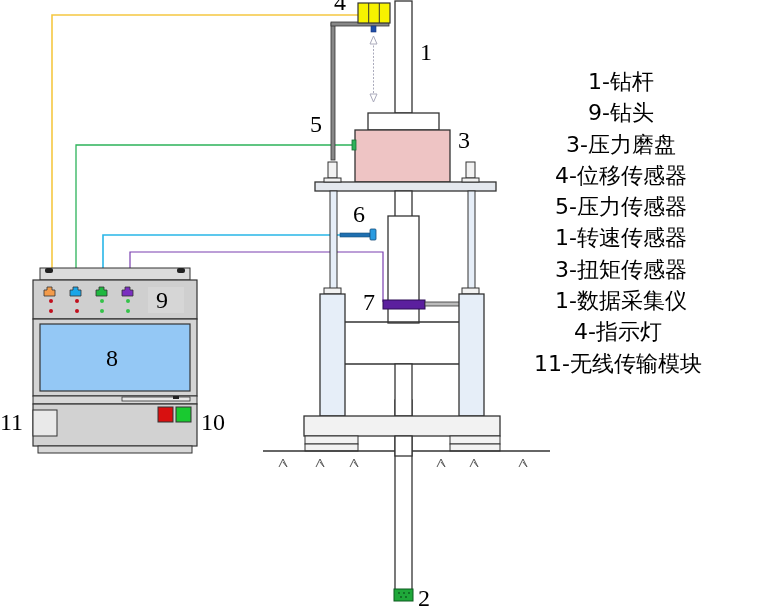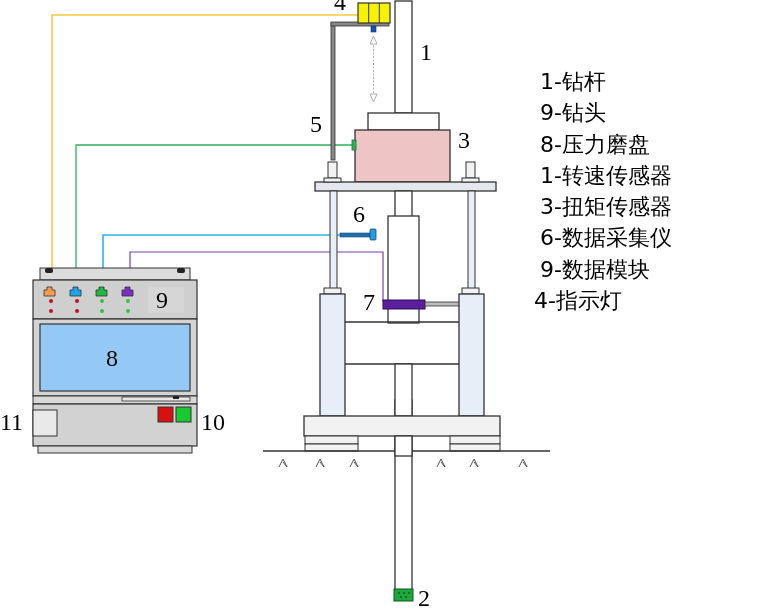--- a/index.html
+++ b/index.html
@@ -1,19 +1,19 @@
 <!DOCTYPE html>
 <html><head>
 <meta charset="utf-8">
 <style>
   html, body { margin: 0; padding: 0; background: #ffffff; }
   body { width: 773px; height: 612px; position: relative; overflow: hidden; font-family: "DejaVu Serif", "Liberation Serif", serif; }
   svg { position: absolute; left: 0; top: 0; }
   .num { font-family: "Liberation Serif", "DejaVu Serif", serif; font-size: 24px; fill: #000; }
-  .legend { position: absolute; left: 540px; top: 66px; font-family: "DejaVu Sans", "Liberation Sans", sans-serif; font-size: 22px; line-height: 31.3px; color: #000; }
+  .legend { position: absolute; left: 540px; top: 66px; font-family: "DejaVu Sans", "Liberation Sans", sans-serif; font-size: 22px; line-height: 31.3px; color: #000; text-align: center; }
   .legend-item { white-space: nowrap; }
   .legend-item.wide { margin-left: -6px; }
 </style>
 </head>
 <body>
 
 <svg width="773" height="612" viewBox="0 0 773 612">
 
   <polyline points="52,272 52,15 358,15" fill="none" stroke="#f5c842" stroke-width="1.6"></polyline>
   <polyline points="76,272 76,145 353,145" fill="none" stroke="#2db35a" stroke-width="1.3"></polyline>
@@ -146,19 +146,21 @@
   <text class="num" x="363" y="310">7</text>
   <text class="num" x="106" y="366">8</text>
   <text class="num" x="156" y="308">9</text>
   <text class="num" x="201" y="430">10</text>
   <text class="num" x="0" y="430">11</text>
 </svg>
 
 <div class="legend">
   <div class="legend-item">1-钻杆</div>
   <div class="legend-item">9-钻头</div>
-  <div class="legend-item">8-压力磨盘</div>
+  <div class="legend-item">3-压力磨盘</div>
+  <div class="legend-item">4-位移传感器</div>
+  <div class="legend-item">5-压力传感器</div>
   <div class="legend-item">1-转速传感器</div>
   <div class="legend-item">3-扭矩传感器</div>
-  <div class="legend-item">6-数据采集仪</div>
-  <div class="legend-item">9-数据模块</div>
+  <div class="legend-item">1-数据采集仪</div>
   <div class="legend-item wide">4-指示灯</div>
+  <div class="legend-item wide">11-无线传输模块</div>
 </div>
 
 </body></html>

